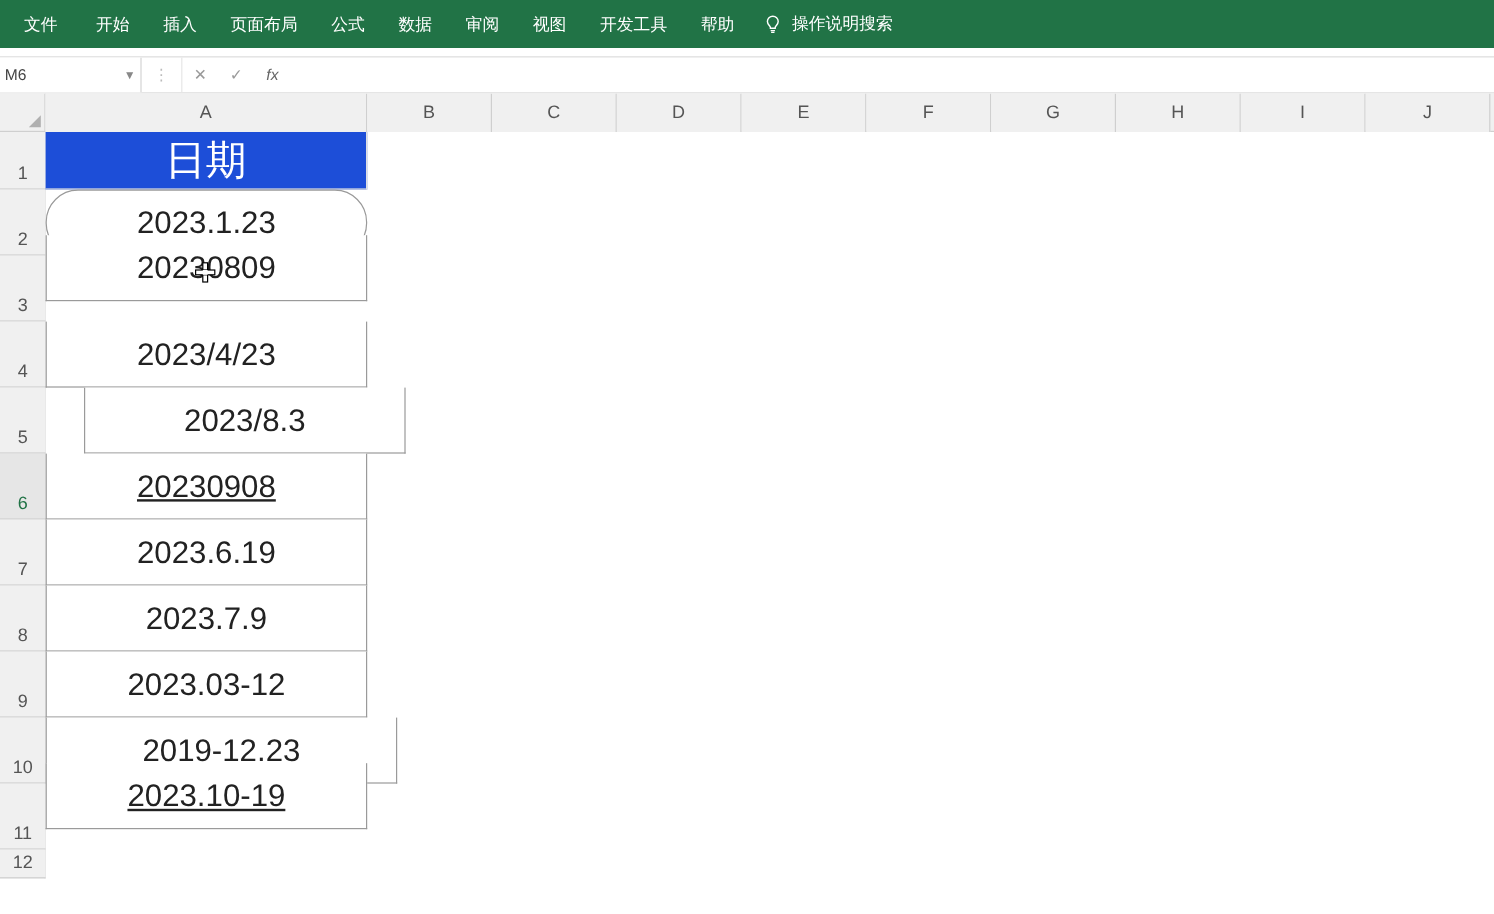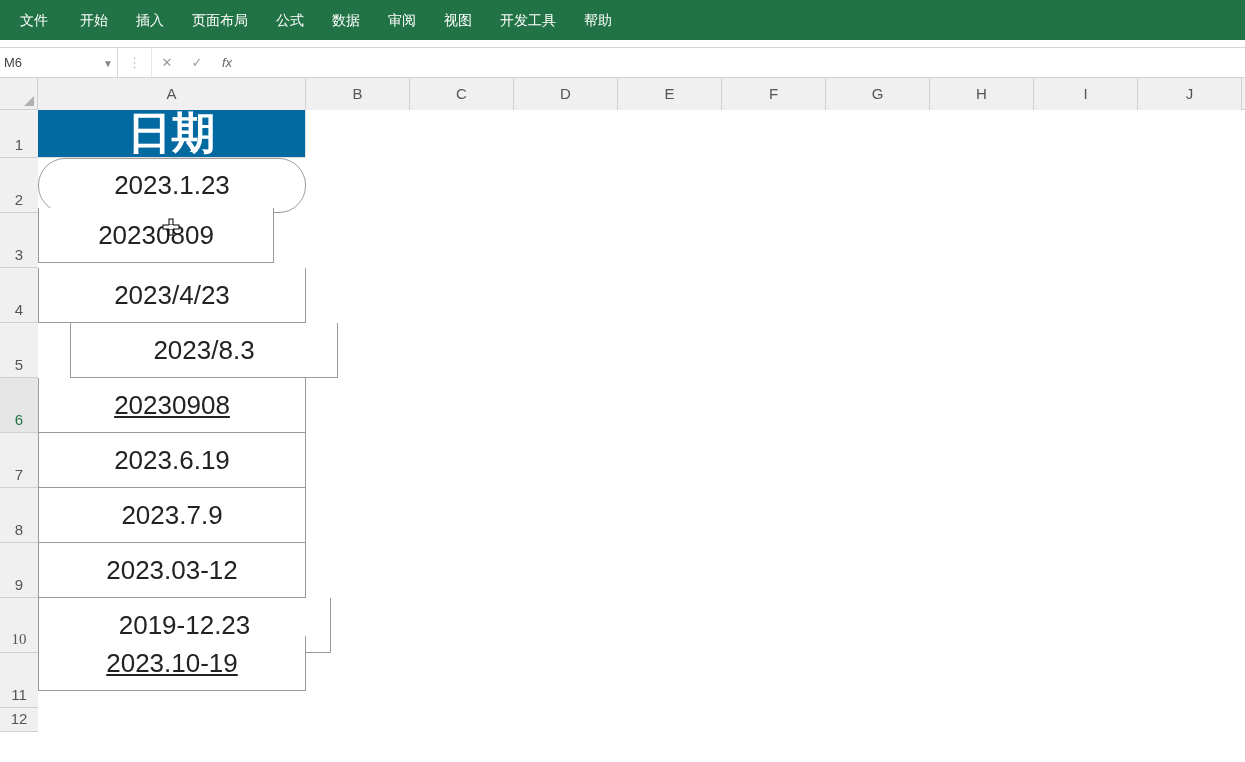--- a/index.html
+++ b/index.html
@@ -143,24 +143,24 @@
     border-right: 1px solid #e0e0e0;
     border-bottom: 1px solid #e0e0e0;
     font-size: 26px;
     color: #222;
     display: flex;
     align-items: center;
     justify-content: center;
     background: #fff;
   }
   .cell.header-cell {
-    background: #0369a1;
+    background: #1d4ed8;
     color: #fff;
-    font-weight: 700;
-    font-size: 44px;
+    font-weight: 400;
+    font-size: 34px;
   }
   .cell.data-cell {
     border-right: 1px solid #9a9a9a;
     border-bottom: 1px solid #9a9a9a;
     border-left: 1px solid #9a9a9a;
   }
   .cell.data-cell.first-data { border-top: 1px solid #9a9a9a; }
   .cursor-icon {
     position: absolute;
     pointer-events: none;
@@ -174,20 +174,29 @@
   <div class="tab file">文件</div>
     <div class="tab">开始</div>
     <div class="tab">插入</div>
     <div class="tab">页面布局</div>
     <div class="tab">公式</div>
     <div class="tab">数据</div>
     <div class="tab">审阅</div>
     <div class="tab">视图</div>
     <div class="tab">开发工具</div>
     <div class="tab">帮助</div>
+    <div class="tell-me">
+    <span class="bulb">
+      <svg viewBox="0 0 16 16" fill="none" stroke="#fff" stroke-width="1.2">
+        <path d="M8 1.5c-2.5 0-4.5 2-4.5 4.4 0 1.6.9 2.7 1.7 3.6.5.6.8 1 .8 1.5v.5h4v-.5c0-.5.3-.9.8-1.5.8-.9 1.7-2 1.7-3.6C12.5 3.5 10.5 1.5 8 1.5z"></path>
+        <path d="M6.2 13.5h3.6M6.6 15h2.8"></path>
+      </svg>
+    </span>
+    <span>操作说明搜索</span>
+  </div>
 </div>
 <div class="ribbon-under"></div>
 
 <div class="formula-bar">
   <div class="name-box">
     <span>M6</span>
     <span class="dd">▼</span>
   </div>
   <div class="fb-sep">⋮</div>
   <div class="fb-btn">
@@ -221,28 +230,28 @@
   <div class="row-headers" id="row-headers">
       <div class="row-h" style="height: 48px;">1</div>
       <div class="row-h" style="height: 55px;">2</div>
       <div class="row-h" style="height: 55px;">3</div>
       <div class="row-h" style="height: 55px;">4</div>
       <div class="row-h" style="height: 55px;">5</div>
       <div class="row-h active" style="height: 55px;">6</div>
       <div class="row-h" style="height: 55px;">7</div>
       <div class="row-h" style="height: 55px;">8</div>
       <div class="row-h" style="height: 55px;">9</div>
-      <div class="row-h" style="height: 55px; font-family: Liberation Serif, serif;">10</div>
+      <div class="row-h" style="height: 55px;">10</div>
       <div class="row-h" style="height: 55px;">11</div>
       <div class="row-h" style="height: 24px;">12</div>
     </div>
   <div class="cells" id="cells">
       <div class="cell header-cell" style="left: 0px; top: 0px; width: 268px; height: 48px;">日期</div>
       <div class="cell data-cell first-data" style="left: 0px; top: 48px; width: 268px; height: 55px; border-radius: 27px;">2023.1.23</div>
-      <div class="cell data-cell" style="left: 0px; top: 98px; width: 236px; height: 55px;">20230809</div>
+      <div class="cell data-cell" style="left: 0px; top: 86px; width: 268px; height: 55px;">20230809</div>
       <div class="cell data-cell" style="left: 0px; top: 158px; width: 268px; height: 55px;">2023/4/23</div>
       <div class="cell data-cell" style="left: 0px; top: 213px; width: 268px; height: 55px; margin-left: 32px;">2023/8.3</div>
       <div class="cell data-cell" style="left: 0px; top: 268px; width: 268px; height: 55px; text-decoration: underline;">20230908</div>
       <div class="cell data-cell" style="left: 0px; top: 323px; width: 268px; height: 55px;">2023.6.19</div>
       <div class="cell data-cell" style="left: 0px; top: 378px; width: 268px; height: 55px;">2023.7.9</div>
       <div class="cell data-cell" style="left: 0px; top: 433px; width: 268px; height: 55px;">2023.03-12</div>
       <div class="cell data-cell" style="left: 0px; top: 488px; width: 293px; height: 55px;">2019-12.23</div>
       <div class="cell data-cell" style="left: 0px; top: 526px; width: 268px; height: 55px; text-decoration: underline;">2023.10-19</div>
     </div>
 

